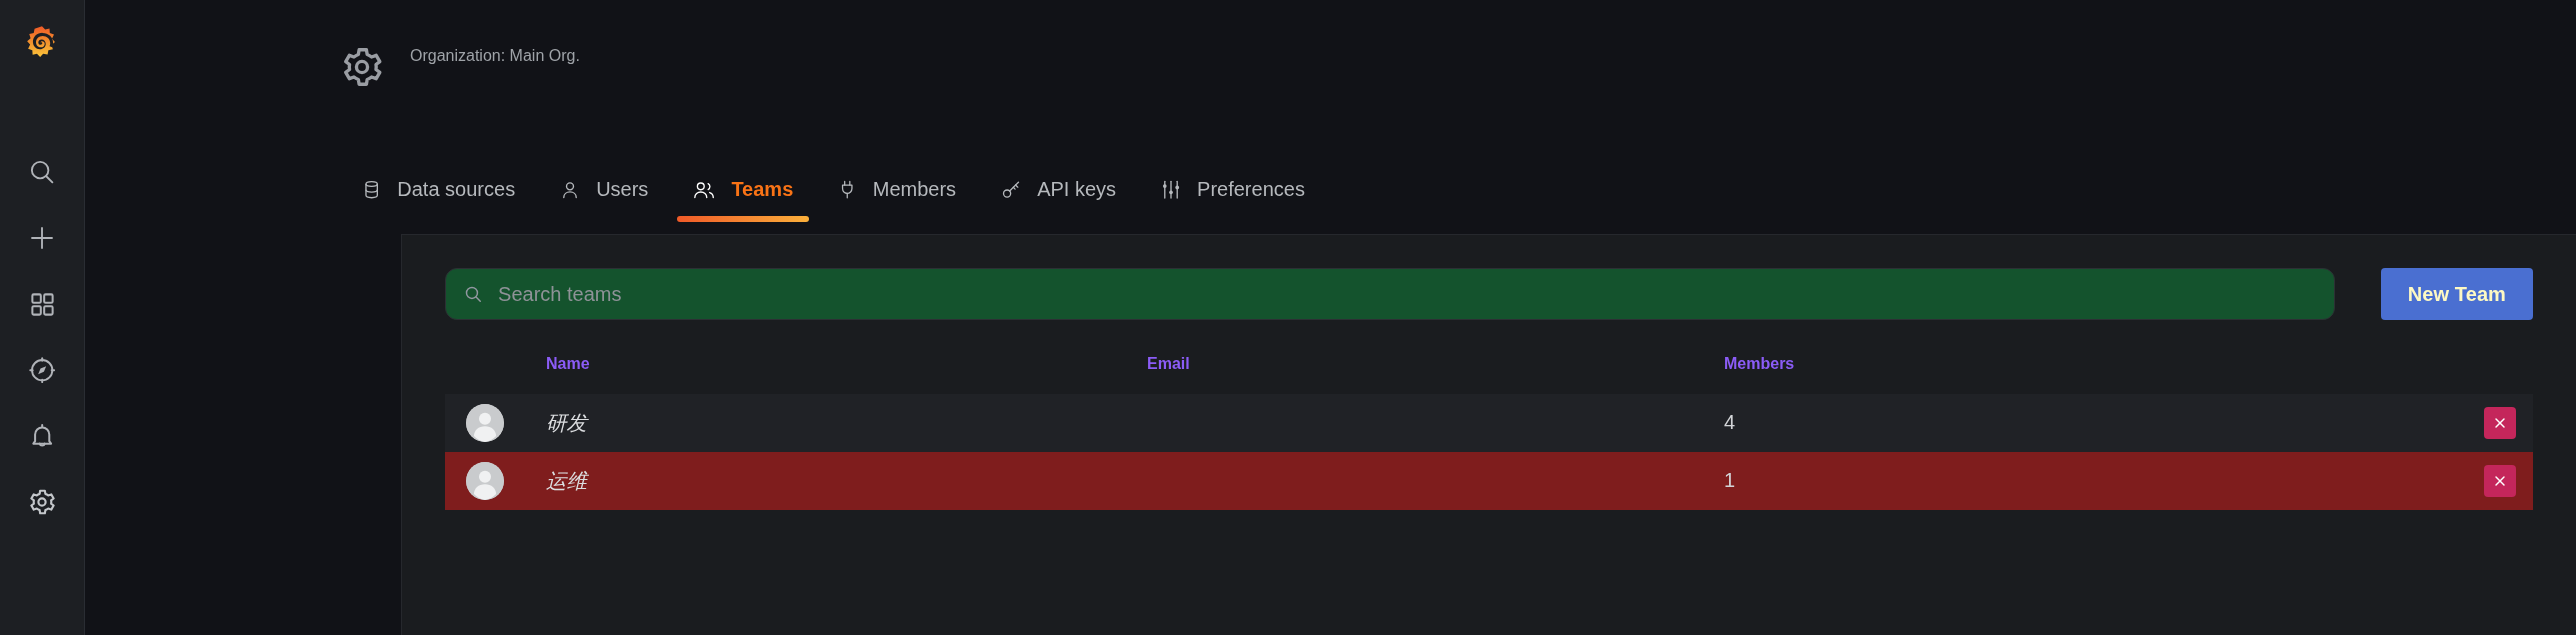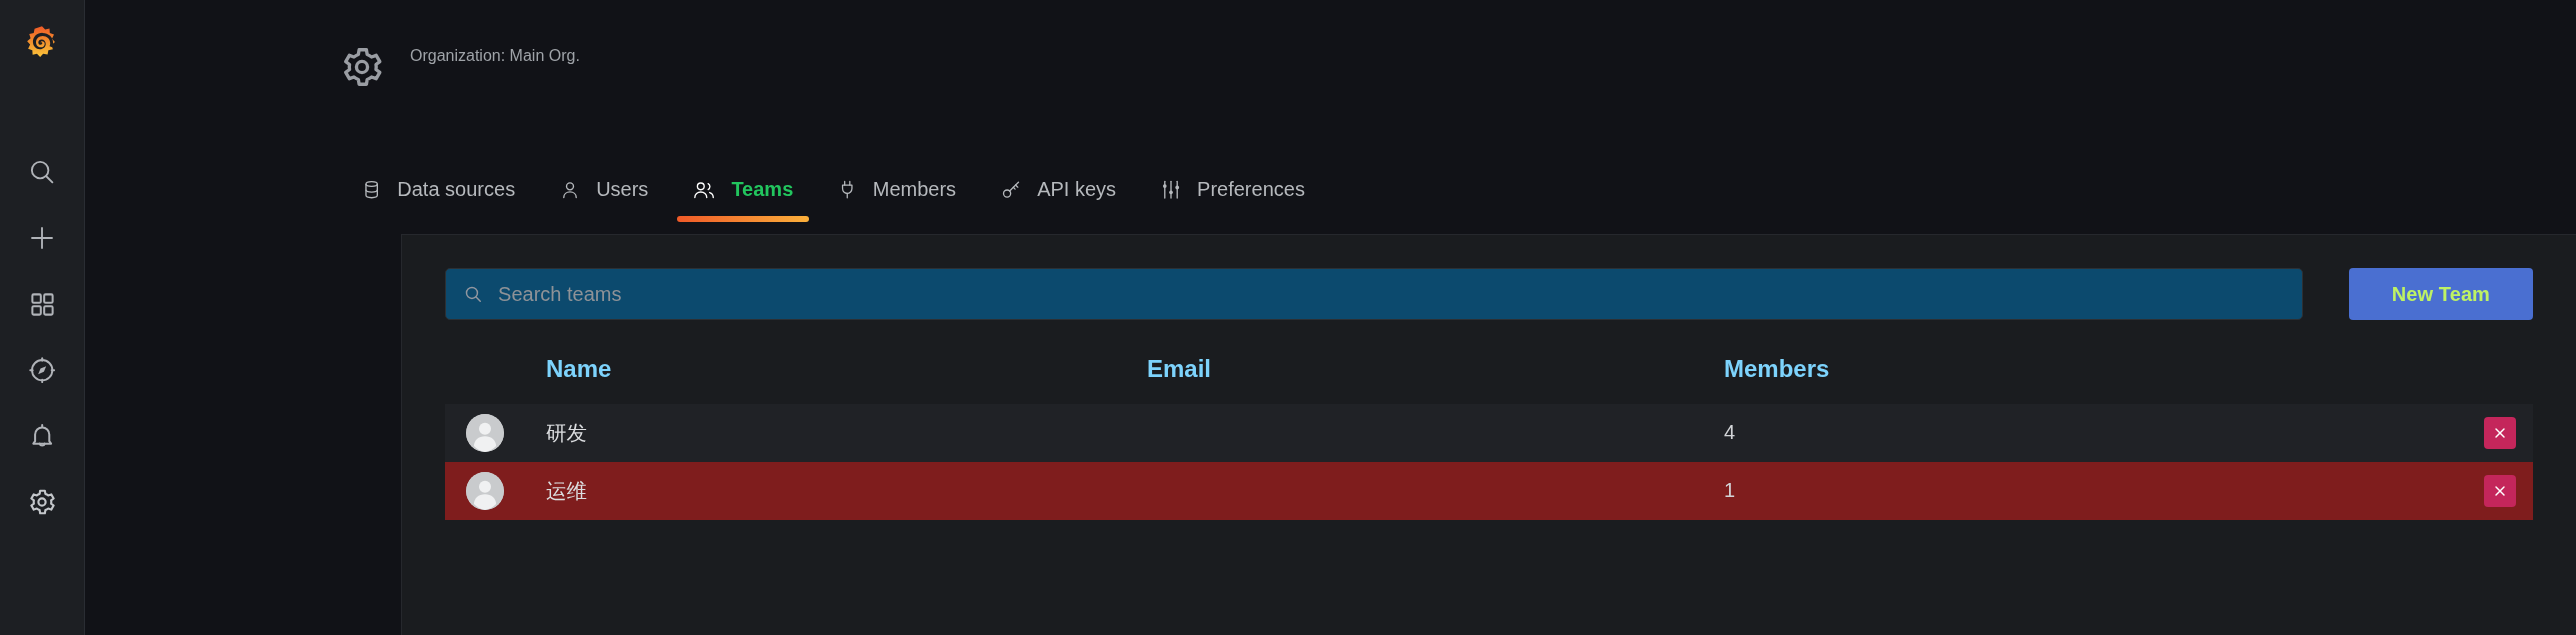--- a/index.html
+++ b/index.html
@@ -106,21 +106,21 @@
     position: relative;
     cursor: pointer;
     white-space: nowrap;
   }
   .tab .tab-label {
     font-size: 20px;
     color: #b6b9bd;
     font-weight: 400;
   }
   .tab svg { display: block; flex: 0 0 auto; }
-  .tab.active .tab-label { color: #22c55e; font-weight: 700; }
+  .tab.active .tab-label { color: #f97316; font-weight: 700; }
   .tab.active::after {
     content: "";
     position: absolute;
     left: 6.3px;
     right: 6.3px;
     bottom: 0;
     height: 5.5px;
     border-radius: 3.2px;
     background: linear-gradient(90deg, #f05a28 0%, #fbb03b 100%);
   }
@@ -143,23 +143,23 @@
 
   
   .search-row {
     display: flex;
     align-items: stretch;
     gap: 22px;
     height: 52px;
   }
   .search-box {
     flex: 1 1 auto;
-    background: #0c4a6e;
+    background: #14532d;
     border: 0.8px solid #2c3034;
-    border-radius: 5px;
+    border-radius: 12px;
     display: flex;
     align-items: center;
     padding: 0 17.4px;
     gap: 14.2px;
     min-width: 0;
   }
   .search-box svg { flex: 0 0 auto; display: block; }
   .search-input {
     flex: 1 1 auto;
     background: transparent;
@@ -170,48 +170,48 @@
     font-family: "Liberation Sans", "DejaVu Sans", sans-serif;
     min-width: 0;
   }
   .search-input::placeholder { color: #8e9297; opacity: 1; }
 
   .new-team-btn {
     flex: 0 0 auto;
     background: #4a6fd1;
     border: none;
     border-radius: 4px;
-    color: #bef264;
+    color: #fef9c3;
     font-size: 20px;
     font-weight: 700;
     font-family: "Liberation Sans", "DejaVu Sans", sans-serif;
-    padding: 0 43px;
+    padding: 0 27px;
     cursor: pointer;
     letter-spacing: 0.1px;
     margin-left: 24px;
   }
 
   
   .teams-table {
     width: 100%;
     border-collapse: collapse;
     margin-top: 35px;
     table-layout: fixed;
   }
   .teams-table col.c-avatar { width: 101px; }
   .teams-table col.c-name   { width: 601px; }
   .teams-table col.c-email  { width: 577px; }
   .teams-table col.c-members{ width: auto; }
   .teams-table col.c-action { width: 95px; }
 
   .teams-table thead th {
     text-align: left;
-    font-size: 24px;
+    font-size: 16px;
     font-weight: 700;
-    color: #7dd3fc;
+    color: #8b5cf6;
     padding: 0 0 20.5px 0;
   }
   .teams-table thead th.th-avatar { padding-left: 0; }
 
   .teams-table tbody tr { height: 58px; }
   .teams-table tbody tr.alt { background: #202226; }
   .teams-table tbody tr.plain { background: #7f1d1d; }
 
   .teams-table tbody td {
     font-size: 20px;
@@ -226,20 +226,21 @@
     border-radius: 50%;
     background: #c7c9cb;
     display: block;
     overflow: hidden;
   }
   .avatar svg { display: block; }
 
   .team-name {
     font-size: 20.5px;
     color: #dcdee0;
+    font-style: italic;
   }
 
   .delete-cell { text-align: right; padding-right: 17.4px !important; }
   .delete-btn {
     width: 32px;
     height: 32px;
     background: #c4265b;
     border: none;
     border-radius: 4px;
     cursor: pointer;

